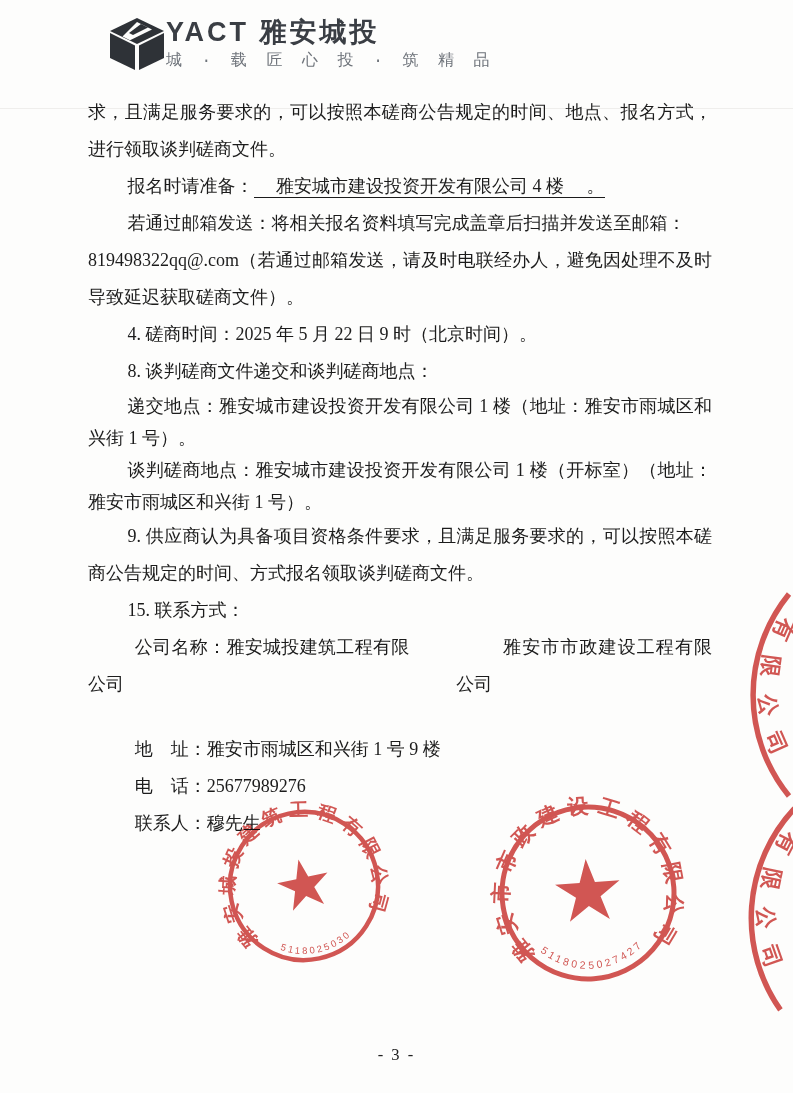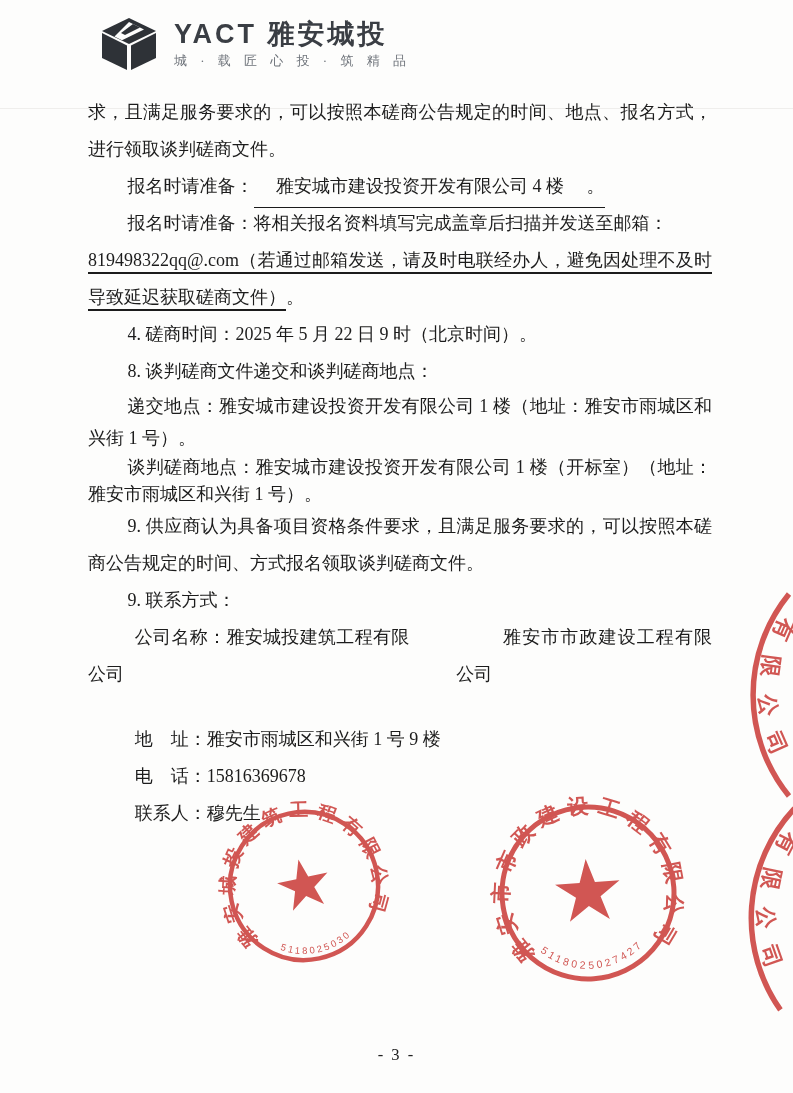--- a/index.html
+++ b/index.html
@@ -7,50 +7,50 @@
     position:relative;
     width:793px;height:1093px;
     margin:0 auto;
     background:#fdfdfc;
     overflow:hidden;
     font-family:"Liberation Serif","DejaVu Serif",serif;
     color:#1c1c1c;
   }
   .scan-line{position:absolute;left:0;top:108px;width:100%;height:1px;background:#efeeec;}
   
-  .logo{position:absolute;left:100px;top:16px;display:flex;align-items:center;gap:16px;}
+  .logo{position:absolute;left:108px;top:16px;display:flex;align-items:center;}
   .logo-cube{width:58px;height:56px;}
   .logo-text .row1{
     font-family:"Liberation Sans","DejaVu Sans",sans-serif;
     font-weight:bold;font-size:27px;color:#3a3e44;letter-spacing:3px;line-height:30px;
   }
   .logo-text .row2{
-    font-family:Liberation Serif, serif;
-    font-size:13px;color:#6e737a;letter-spacing:5px;margin-top:3px;
+    font-family:Liberation Mono, monospace;
+    font-size:16px;color:#6e737a;letter-spacing:5px;margin-top:3px;
   }
   
   .content{
     position:absolute;left:88px;top:94px;width:624px;
     font-size:18px;line-height:37px;text-align:justify;
   }
   .content p{margin:0;}
   .ind2{text-indent:2.2em;}
   .ind3{text-indent:3.6em;}
   .p2{margin-top:10px;}
   .p9{line-height:32px;margin-top:-6px;}
-  .p10{line-height:27px;margin-top:-12px;}
+  .p10{line-height:32px;margin-top:-12px;}
   .p11{margin-top:6px;}
   .p12{margin-top:-4px;line-height:36px;}
   .p13{margin-top:-14px;}
   .companies{display:flex;gap:1px;font-family:Liberation Serif, serif;}
   .companies .c2{margin-left:46px;}
   .contact-block{text-indent:2.6em;}
   .addr{margin-top:28px !important;}
-  .u{border-bottom:1.6px solid #1b1b1b;padding-bottom:11px;}
-  .u2{text-decoration:underline;text-underline-offset:6px;text-decoration-thickness:1.6px;}
+  .u{border-bottom:1.6px solid #1b1b1b;padding-bottom:1px;}
+  .u2{text-underline-offset:6px;text-decoration-thickness:1.6px;}
   
   .footer{position:absolute;left:0;top:1045px;width:100%;text-align:center;
     font-size:16.5px;letter-spacing:2px;color:#222;}
   
   .stamp{position:absolute;mix-blend-mode:multiply;opacity:.82;}
   .stamp-left{left:219px;top:801px;transform:rotate(-12deg);}
   .stamp-right{left:490px;top:795px;transform:rotate(-4deg);}
   .stamp-edge-a{left:723px;top:588px;}
   .stamp-edge-b{left:721px;top:800px;transform:rotate(4deg);}
   .seal-text{font-family:"Liberation Serif","DejaVu Serif",serif;font-weight:bold;}
@@ -71,34 +71,34 @@
     </svg>
     <div class="logo-text">
       <div class="row1">YACT 雅安城投</div>
       <div class="row2">城 · 载 匠 心   投 · 筑 精 品</div>
     </div>
   </div>
 
   <div class="content">
     <p class="p1">求，且满足服务要求的，可以按照本磋商公告规定的时间、地点、报名方式，进行领取谈判磋商文件。</p>
     <p class="ind2"><span>报名时请准备：</span><span class="u">　 雅安城市建设投资开发有限公司 4 楼　 。</span></p>
-    <p class="ind2">报名时请准备：将相关报名资料填写完成盖章后扫描并发送至邮箱：</p>
+    <p class="ind2">若通过邮箱发送：将相关报名资料填写完成盖章后扫描并发送至邮箱：</p>
     <p class="p5"><span class="u2">819498322qq@.com（若通过邮箱发送，请及时电联经办人，避免因处理不及时导致延迟获取磋商文件）</span><span>。</span></p>
     <p class="ind2">4. 磋商时间：2025 年 5 月 22 日 9 时（北京时间）。</p>
     <p class="ind2">8. 谈判磋商文件递交和谈判磋商地点：</p>
     <p class="p9 ind2">递交地点：雅安城市建设投资开发有限公司 1 楼（地址：雅安市雨城区和兴街 1 号）。</p>
     <p class="p10 ind2">谈判磋商地点：雅安城市建设投资开发有限公司 1 楼（开标室）（地址：雅安市雨城区和兴街 1 号）。</p>
     <p class="p11 ind2">9. 供应商认为具备项目资格条件要求，且满足服务要求的，可以按照本磋商公告规定的时间、方式报名领取谈判磋商文件。</p>
-    <p class="p13 ind2">9. 联系方式：</p>
+    <p class="p13 ind2">15. 联系方式：</p>
     <p class="companies contact-block">
         <span><span>公司名称：</span><span>雅安城投建筑工程有限公司</span></span>
         <span class="c2">雅安市市政建设工程有限公司</span>
       </p>
     <p class="contact-block addr">地　址：雅安市雨城区和兴街 1 号 9 楼</p>
-    <p class="contact-block">电　话：15816369678</p>
+    <p class="contact-block">电　话：25677989276</p>
     <p class="contact-block">联系人：穆先生</p>
   </div>
 
   <svg class="stamp stamp-left" width="170" height="170" viewBox="-85 -85 170 170">
     <defs>
       <path id="sealL-top" d="M -53 46 A 70 70 0 1 1 53 46" fill="none"></path>
       <path id="sealL-num" d="M -40 55 A 68 68 0 0 0 40 55" fill="none"></path>
     </defs>
     <circle cx="0" cy="0" r="74" fill="none" stroke="#c9322e" stroke-width="4.5"></circle>
     <polygon points="0,-27 6.1,-8.3 25.7,-8.3 9.8,3.2 15.9,21.8 0,10.3 -15.9,21.8 -9.8,3.2 -25.7,-8.3 -6.1,-8.3" fill="#c9322e"></polygon>

